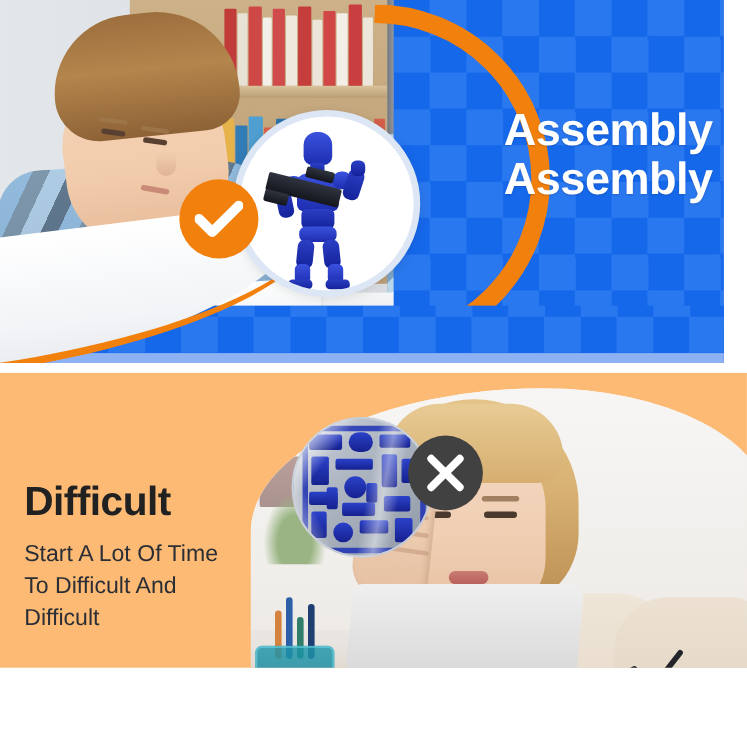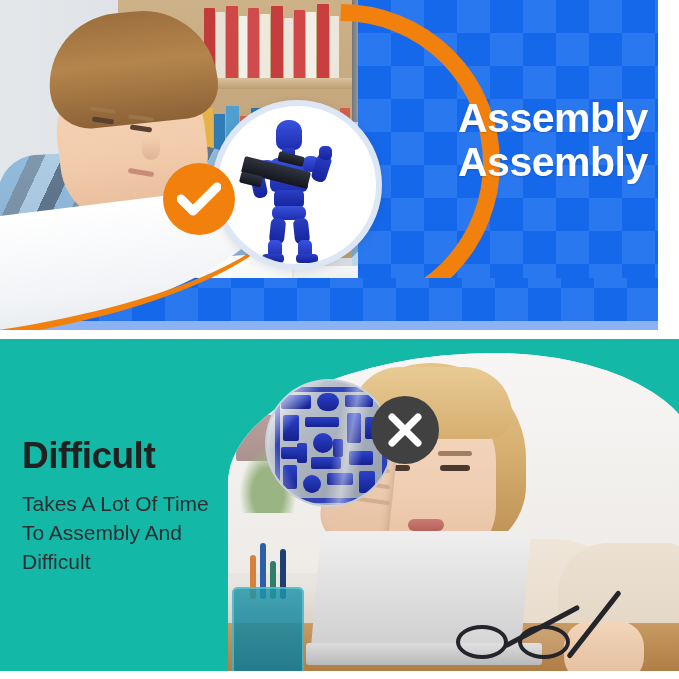--- a/index.html
+++ b/index.html
@@ -210,22 +210,22 @@
     font-weight: bold; letter-spacing: -.5px;
     text-shadow: 0 1px 2px rgba(0,0,0,.18);
   }
   .top-sub {
     position: absolute; left: 458px; top: 188px; width: 206px;
     color: #ffffff; font-size: 22px; line-height: 29px; font-weight: normal;
   }
 
   
   #bottom-panel {
-    position: absolute; left: 0; top: 339px; width: 679px; height: 332px;
-    background: #14b8a6; overflow: hidden;
+    position: absolute; left: 0; top: 339px; width: 679px; height: 268px;
+    background: #fdba74; overflow: hidden;
   }
   .bottom-title {
     position: absolute; left: 22px; top: 96px; width: 260px;
     color: #212121; font-size: 37px; font-weight: bold; letter-spacing: -.5px;
   }
   .bottom-sub {
     position: absolute; left: 22px; top: 150px; width: 240px;
     color: #2b2f35; font-size: 21px; line-height: 29px; font-weight: normal;
   }
 
@@ -538,22 +538,22 @@
       <div class="wb-glasses">
         <div class="wb-lens" style="left:0;"></div>
         <div class="wb-lens" style="left:62px;"></div>
         <div class="wb-temple" style="left:44px;bottom:30px;transform:rotate(-28deg);"></div>
         <div class="wb-temple" style="left:96px;bottom:32px;transform:rotate(-52deg);"></div>
       </div>
     </div>
 
     <div class="bottom-title">Difficult</div>
     <div class="bottom-sub">
-      <div>Takes A Lot Of Time</div>
-      <div>To Assembly And</div>
+      <div>Start A Lot Of Time</div>
+      <div>To Difficult And</div>
       <div>Difficult</div>
     </div>
   </div>
 
   <div class="parts-circle">
     <div class="sprue-frame"></div>
     <div class="sprue" style="left:14px;top:14px;width:30px;height:14px;"></div>
     <div class="sprue" style="left:50px;top:12px;width:22px;height:18px;border-radius:9px;"></div>
     <div class="sprue" style="left:78px;top:14px;width:28px;height:12px;"></div>
     <div class="sprue" style="left:16px;top:34px;width:16px;height:26px;"></div>

